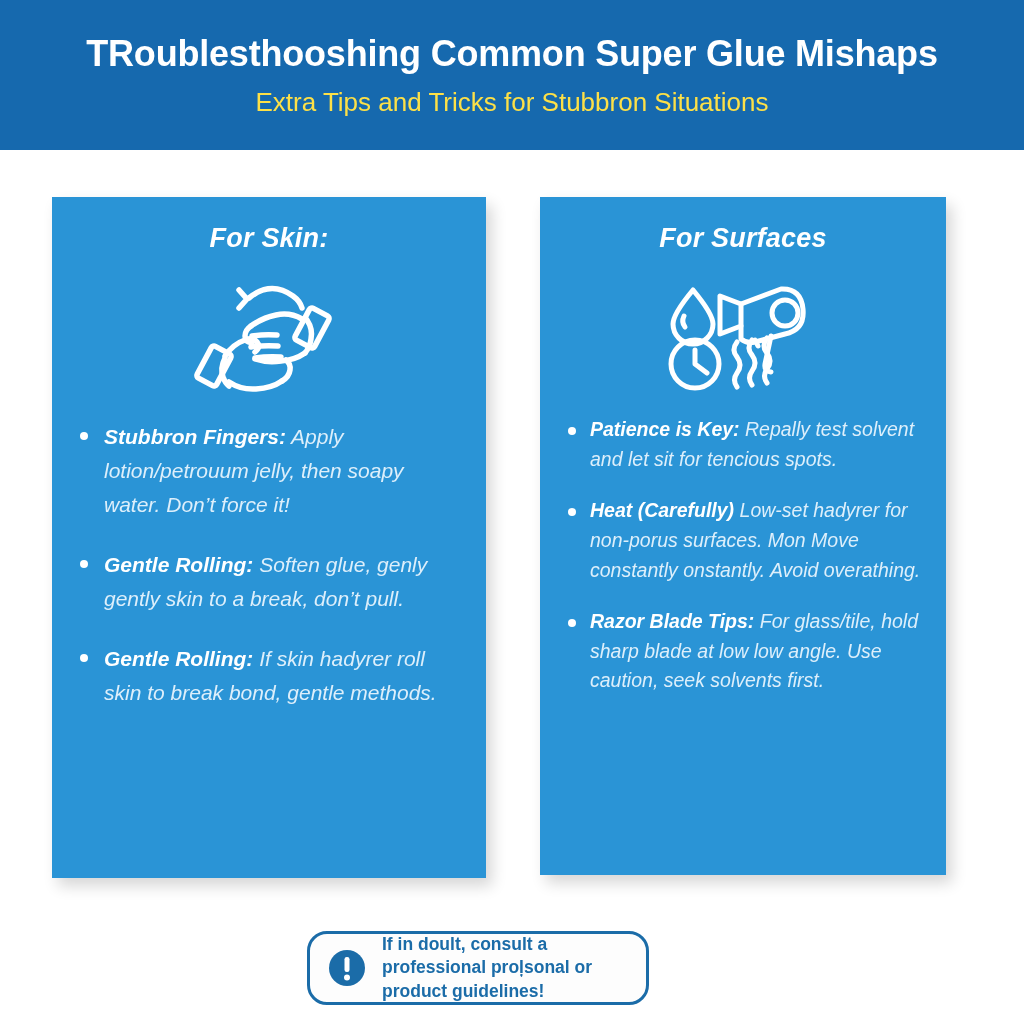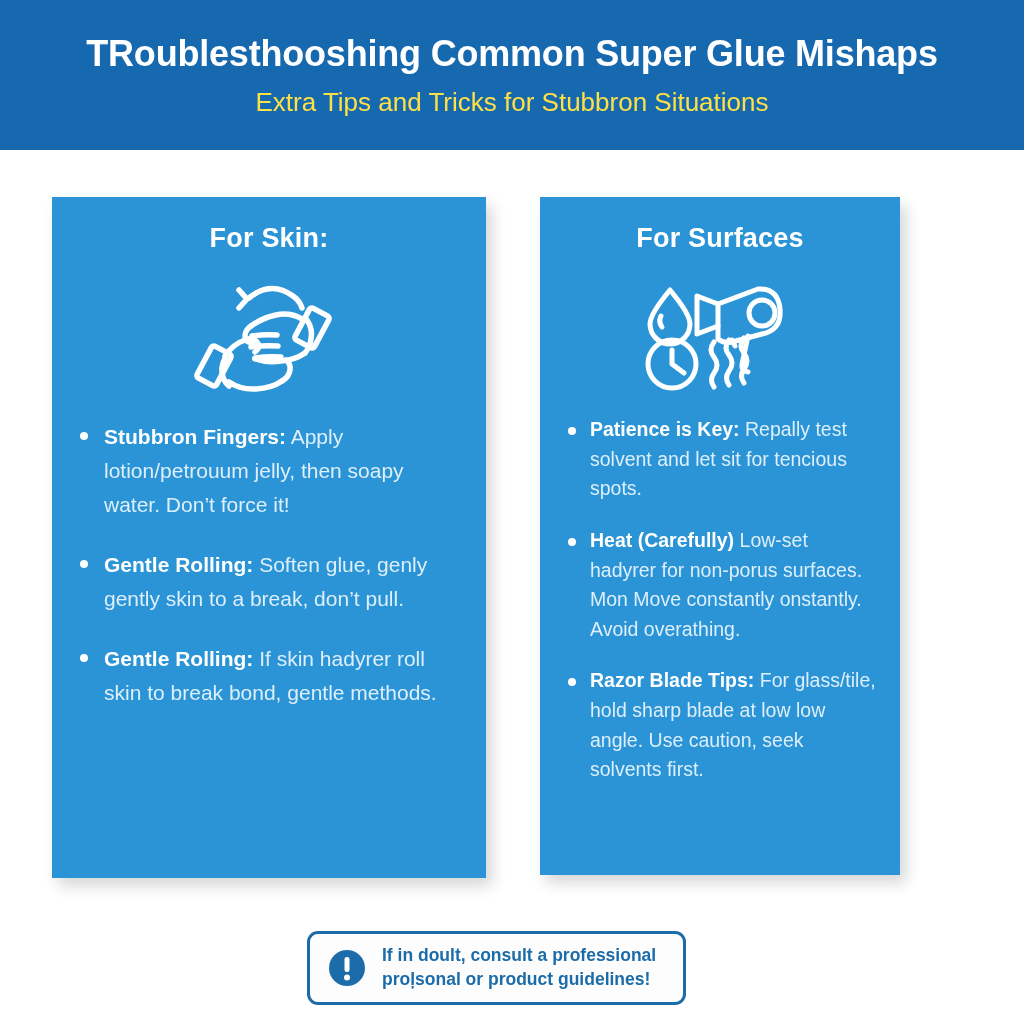--- a/index.html
+++ b/index.html
@@ -46,29 +46,30 @@
   }
 
   
   .card {
     position: absolute;
     top: 197px;
     background: #2a94d6;
     box-shadow: 6px 8px 14px rgba(0,0,0,0.16);
     box-sizing: border-box;
     padding: 26px 22px 20px 22px;
+    font-style: italic;
   }
   #card-skin {
     left: 52px;
     width: 434px;
     height: 681px;
   }
   #card-surfaces {
     left: 540px;
-    width: 360px;
+    width: 406px;
     height: 678px;
   }
   .card-title {
     color: #ffffff;
     font-size: 27px;
     font-weight: bold;
     text-align: center;
     margin: 0 0 6px 0;
     letter-spacing: 0.2px;
   }
@@ -111,26 +112,26 @@
     color: #ffffff;
     font-weight: bold;
   }
   .bullet-body { color: #ddeffb; }
 
   
   #footer-note {
     position: absolute;
     left: 307px;
     top: 931px;
-    width: 379px;
+    width: 342px;
     height: 74px;
     box-sizing: border-box;
     background: #fdfdfd;
     border: 3px solid #1b6ca8;
-    border-radius: 11px;
+    border-radius: 20px;
     display: flex;
     align-items: center;
     padding: 0 18px;
   }
   #footer-icon {
     flex: 0 0 auto;
     width: 38px;
     height: 38px;
     margin-right: 16px;
   }

